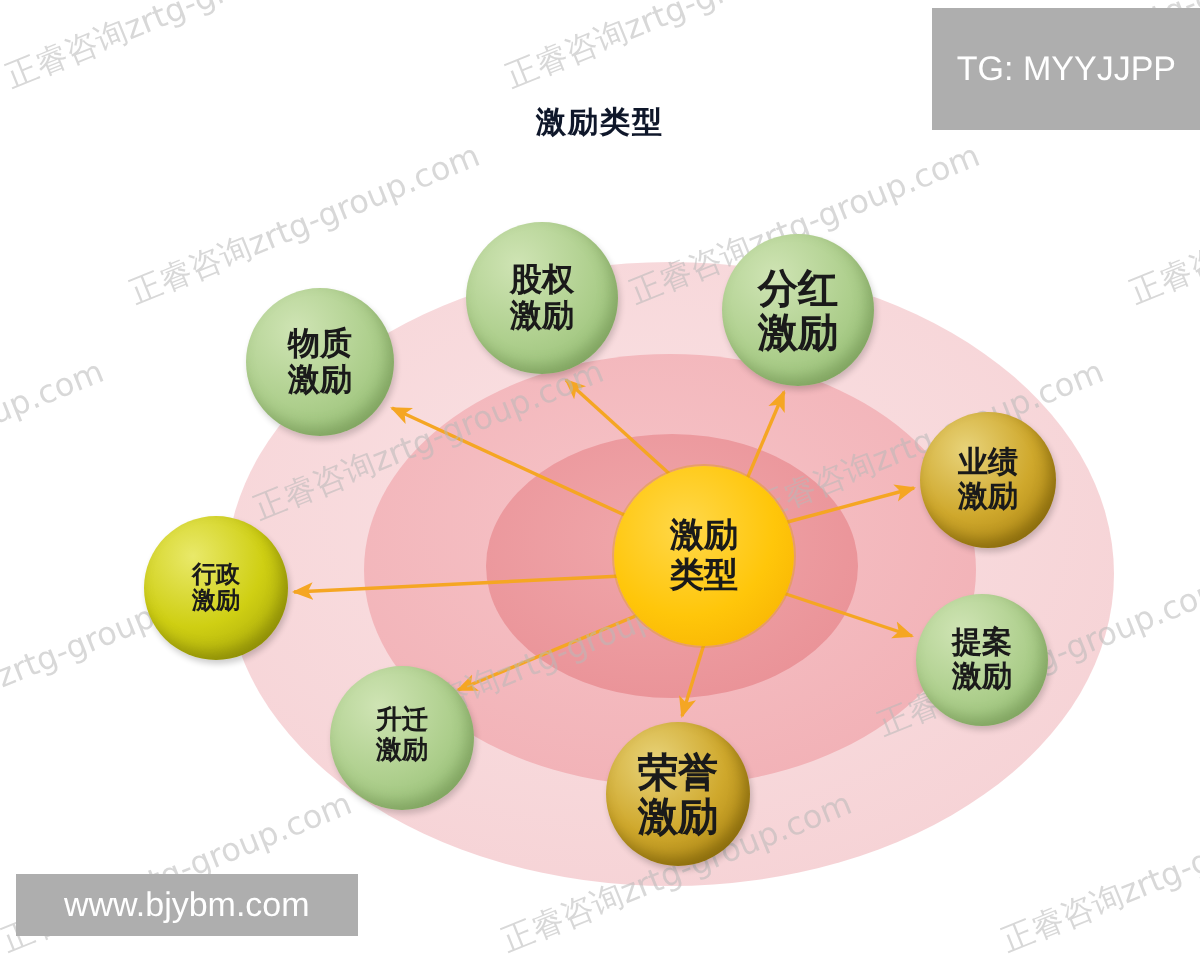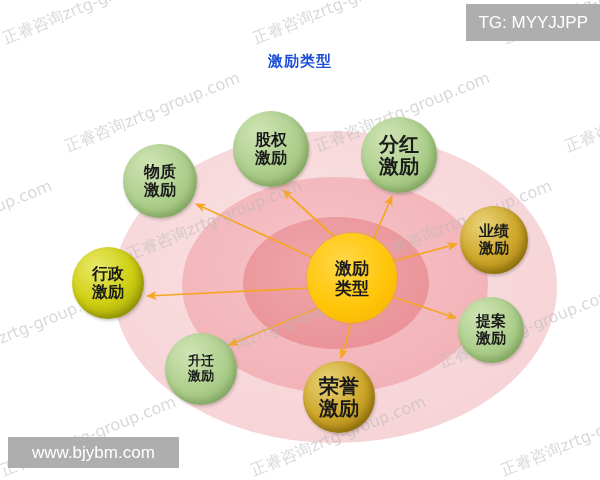--- a/index.html
+++ b/index.html
@@ -20,21 +20,21 @@
 
   
   #chart-title {
     position: absolute;
     left: 0;
     top: 52px;
     width: 600px;
     text-align: center;
     font-size: 15px;
     font-weight: bold;
-    color: #1d4ed8;
+    color: #0f172a;
     letter-spacing: 1px;
     z-index: 9;
   }
 
   
   #watermark-layer {
     position: absolute;
     left: 0; top: 0;
     width: 600px; height: 480px;
     z-index: 6;
@@ -108,21 +108,21 @@
     color: #ffffff;
     font-family: "Liberation Sans", sans-serif;
     display: flex;
     align-items: center;
     z-index: 12;
   }
   #badge-tg {
     right: 0;
     top: 4px;
     height: 29px;
-    padding: 4px 12px;
+    padding: 16px 12px;
     font-size: 17px;
   }
   #badge-site {
     left: 8px;
     bottom: 12px;
     height: 31px;
     padding: 0 24px;
     font-size: 17px;
   }
 </style>
@@ -212,21 +212,21 @@
         <span>激励</span>
       </div>
       <div class="node gold" style="left: 303px; top: 361px; width: 72px; height: 72px; font-size: 20px;">
         <span>荣誉</span>
         <span>激励</span>
       </div>
       <div class="node green" style="left: 165px; top: 333px; width: 72px; height: 72px; font-size: 13px;">
         <span>升迁</span>
         <span>激励</span>
       </div>
-      <div class="node olive" style="left: 72px; top: 247px; width: 72px; height: 72px; font-size: 16px;">
+      <div class="node olive" style="left: 72px; top: 258px; width: 72px; height: 72px; font-size: 12px;">
         <span>行政</span>
         <span>激励</span>
       </div>
     </div>
 
   <div class="corner-badge" id="badge-tg">TG: MYYJJPP</div>
   <div class="corner-badge" id="badge-site">www.bjybm.com</div>
 
 </div>
 

